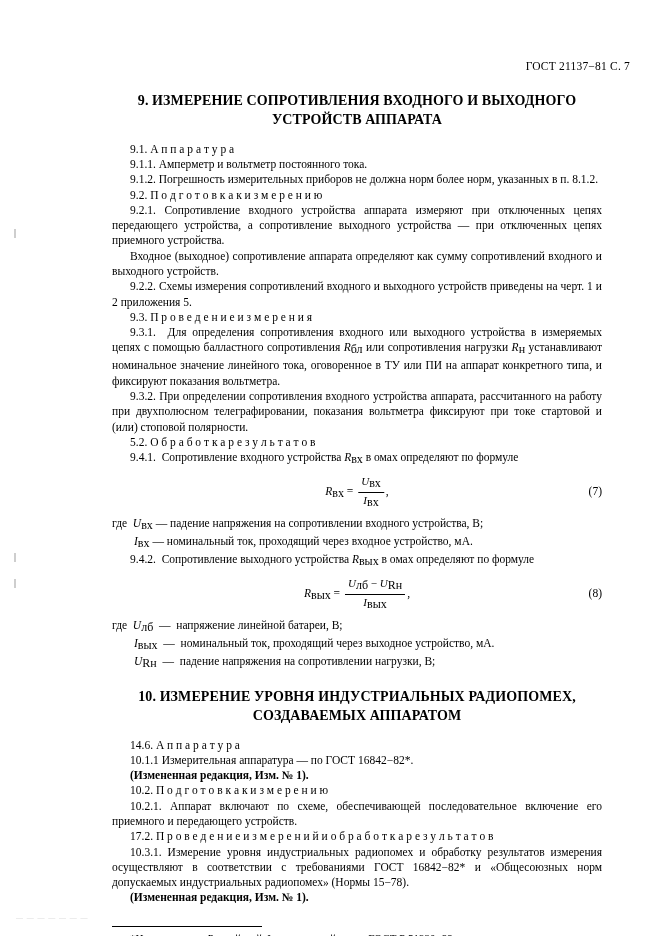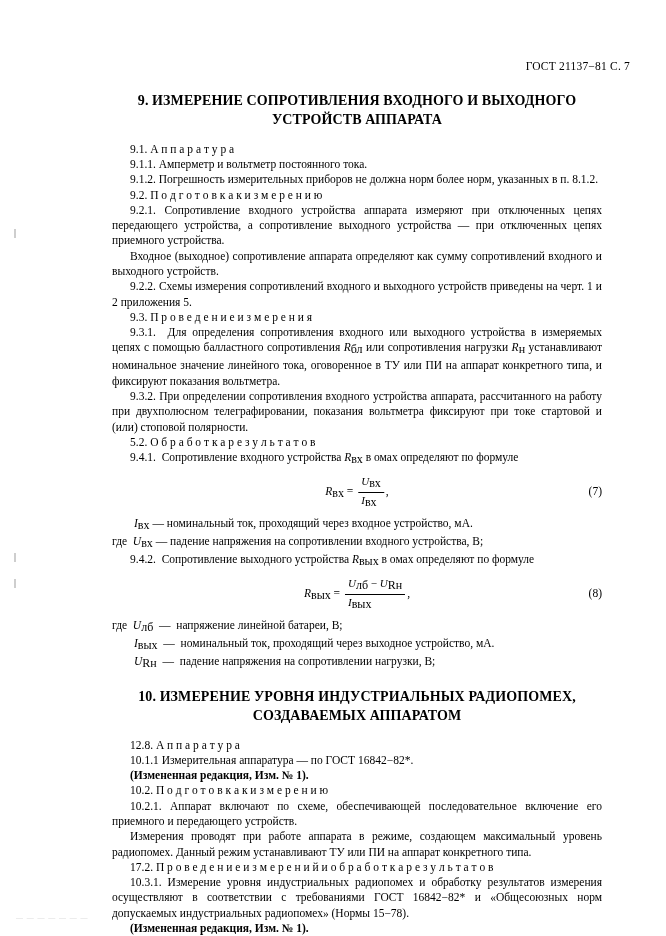--- a/index.html
+++ b/index.html
@@ -76,20 +76,21 @@
   }
   .formula-num {
     position: absolute;
     right: 0;
     top: 10px;
     font-size: 11.5px;
   }
   .frac {
     display: inline-block;
     vertical-align: middle;
+    text-align: center;
     margin: 0 2px;
   }
   .frac .num {
     display: block;
     padding: 0 3px 1px 3px;
     border-bottom: 1px solid #000;
     font-size: 11px;
   }
   .frac .den {
     display: block;
@@ -184,26 +185,26 @@
       <div class="formula">
         <i>R</i><sub>вх</sub> =
         <span class="frac">
           <span class="num"><i>U</i><sub>вх</sub></span>
           <span class="den"><i>I</i><sub>вх</sub></span>
         </span>,
       </div>
       <div class="formula-num">(7)</div>
     </div>
 
-    <p class="noind" style="padding-left:22px;">
-      <i>I</i><sub>вх</sub> — номинальный ток, проходящий через входное устройство, мА.
-    </p>
     <p class="noind">
       <span>где</span>
       &nbsp;<i>U</i><sub>вх</sub> — падение напряжения на сопротивлении входного устройства, В;
+    </p>
+    <p class="noind" style="padding-left:22px;">
+      <i>I</i><sub>вх</sub> — номинальный ток, проходящий через входное устройство, мА.
     </p>
 
     <p class="ind">
       9.4.2.&nbsp; Сопротивление выходного устройства <i>R</i><sub>вых</sub> в омах определяют по формуле
     </p>
 
     <div class="formula-row">
       <div class="formula">
         <i>R</i><sub>вых</sub> =
         <span class="frac">
@@ -225,26 +226,25 @@
       <i>U</i><sub>Rн</sub> &nbsp;—&nbsp; падение напряжения на сопротивлении нагрузки, В;
     </p>
 
     <div class="gap-lg"></div>
 
     <h2 class="section-title">
       <span>10. ИЗМЕРЕНИЕ УРОВНЯ ИНДУСТРИАЛЬНЫХ РАДИОПОМЕХ,</span>
       <span class="l2">СОЗДАВАЕМЫХ АППАРАТОМ</span>
     </h2>
 
-    <p class="ind">12.8.  А п п а р а т у р а</p>
+    <p class="ind">14.6.  А п п а р а т у р а</p>
     <p class="ind">10.1.1  Измерительная аппаратура — по ГОСТ 16842−82*.</p>
     <p class="ind bold">(Измененная редакция, Изм. № 1).</p>
     <p class="ind">10.2.  П о д г о т о в к а   к   и з м е р е н и ю</p>
     <p class="ind">10.2.1.  Аппарат включают по схеме, обеспечивающей последовательное включение его приемного и передающего устройств.</p>
-    <p class="ind">Измерения проводят при работе аппарата в режиме, создающем максимальный уровень радиопомех. Данный режим устанавливают ТУ или ПИ на аппарат конкретного типа.</p>
     <p class="ind">17.2.  П р о в е д е н и е   и з м е р е н и й   и   о б р а б о т к а   р е з у л ь т а т о в</p>
     <p class="ind">10.3.1.  Измерение уровня индустриальных радиопомех и обработку результатов измерения осуществляют в соответствии с требованиями ГОСТ 16842−82* и «Общесоюзных норм допускаемых индустриальных радиопомех» (Нормы 15−78).</p>
     <p class="ind bold">(Измененная редакция, Изм. № 1).</p>
 
     <div class="footnote-wrap">
       <div class="footnote-rule"></div>
       <div class="footnote">*На территории Российской Федерации действует ГОСТ Р 51320−99.</div>
     </div>
 
   </div>

